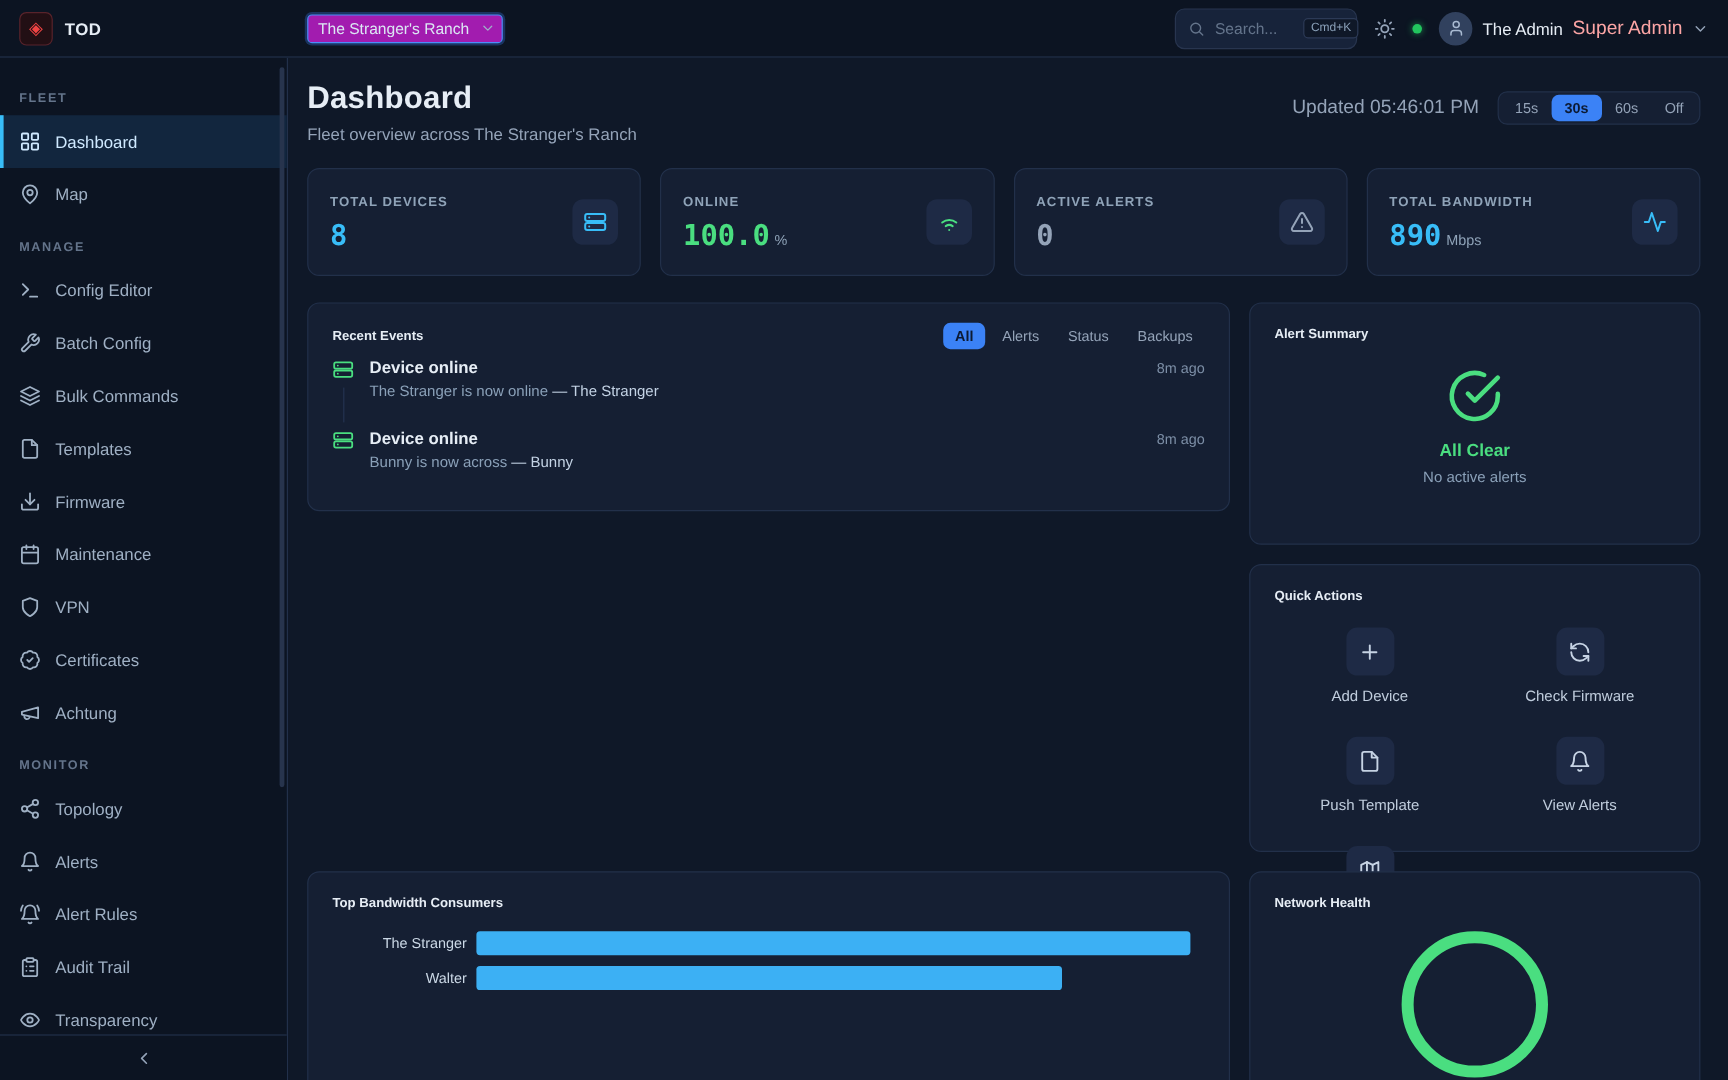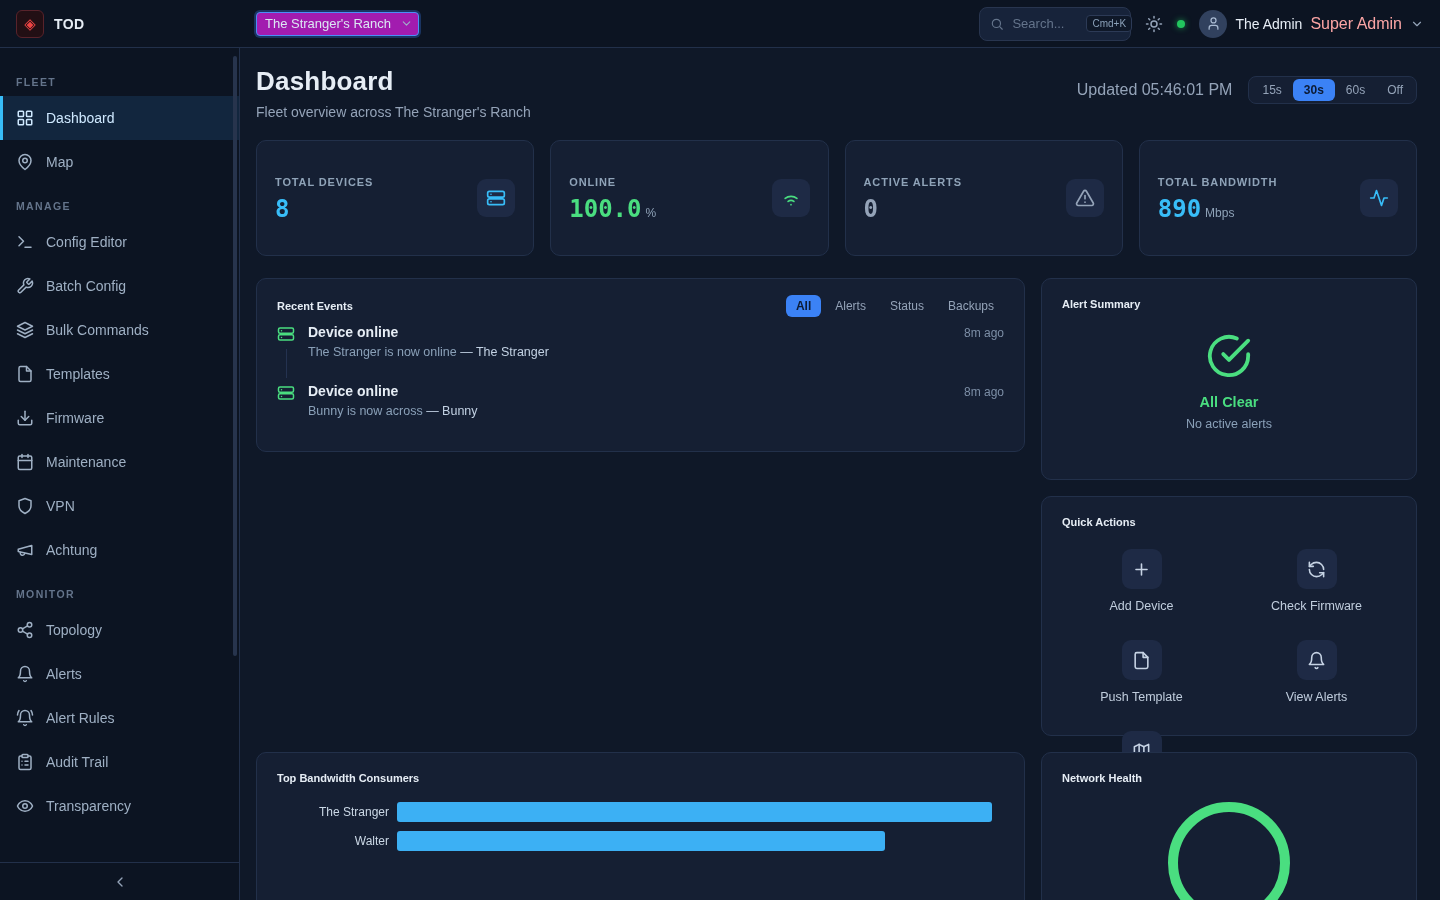--- a/index.html
+++ b/index.html
@@ -55,21 +55,21 @@
   .subtitle{font-size:14px;color:var(--muted);margin-top:7px;}
   .head-right{display:flex;align-items:center;gap:16px;margin-top:10px;}
   .updated{font-size:16px;color:var(--muted);}
   .seg{display:flex;background:var(--card);border:1px solid var(--border);border-radius:8px;padding:2px;}
   .seg button{border:none;background:transparent;color:var(--muted);font-size:12px;padding:4px 11px;
     border-radius:6px;cursor:pointer;font-family:inherit;}
   .seg button.active{background:var(--primary);color:#0c1a33;font-weight:700;}
   
   .stats{margin-top:20px;display:grid;grid-template-columns:repeat(4,1fr);gap:16px;}
   .stat{background:var(--card);border:1px solid var(--border);border-radius:10px;padding:26px 18px;
-    display:flex;justify-content:space-between;align-items:center;height:116px;}
+    display:flex;justify-content:space-between;align-items:center;height:90px;}
   .stat-label{font-size:11px;font-weight:700;letter-spacing:.08em;color:#8fa3b8;}
   .stat-value{margin-top:9px;font-family:"DejaVu Sans Mono",monospace;font-size:24px;font-weight:700;line-height:1;}
   .stat-unit{font-size:12px;color:#8fa3b8;font-family:"Liberation Sans",sans-serif;font-weight:400;margin-left:4px;}
   .v-blue{color:var(--blue);} .v-green{color:var(--green);} .v-gray{color:#94a3b8;}
   .stat-icon{width:38px;height:38px;border-radius:9px;background:var(--cardicon);display:flex;
     align-items:center;justify-content:center;}
   .stat-icon svg{width:20px;height:20px;}
   .i-blue{color:var(--blue);} .i-green{color:var(--green);} .i-gray{color:#94a3b8;}
   
   .grid{margin-top:22px;display:grid;grid-template-columns:1fr 376px;gap:16px;align-items:start;}
@@ -230,20 +230,27 @@
     <span>Maintenance</span>
   </div>
   <div class="nav-item">
     <svg class="ic" viewBox="0 0 24 24" fill="none" stroke="currentColor" stroke-width="2" stroke-linecap="round" stroke-linejoin="round">
         <path d="M12 22s8-4 8-10V5l-8-3-8 3v7c0 6 8 10 8 10z"></path>
       </svg>
     <span>VPN</span>
   </div>
   <div class="nav-item">
     <svg class="ic" viewBox="0 0 24 24" fill="none" stroke="currentColor" stroke-width="2" stroke-linecap="round" stroke-linejoin="round">
+        <path d="M3.85 8.62a4 4 0 0 1 4.78-4.77 4 4 0 0 1 6.74 0 4 4 0 0 1 4.78 4.78 4 4 0 0 1 0 6.74 4 4 0 0 1-4.77 4.78 4 4 0 0 1-6.75 0 4 4 0 0 1-4.78-4.77 4 4 0 0 1 0-6.76Z"></path>
+        <path d="m9 12 2 2 4-4"></path>
+      </svg>
+    <span>Certificates</span>
+  </div>
+  <div class="nav-item">
+    <svg class="ic" viewBox="0 0 24 24" fill="none" stroke="currentColor" stroke-width="2" stroke-linecap="round" stroke-linejoin="round">
         <path d="m3 11 18-5v12L3 14v-3z"></path>
         <path d="M11.6 16.8a3 3 0 1 1-5.8-1.6"></path>
       </svg>
     <span>Achtung</span>
   </div>
 
   <div class="section-label">MONITOR</div>
 
   <div class="nav-item">
     <svg class="ic" viewBox="0 0 24 24" fill="none" stroke="currentColor" stroke-width="2" stroke-linecap="round" stroke-linejoin="round">

